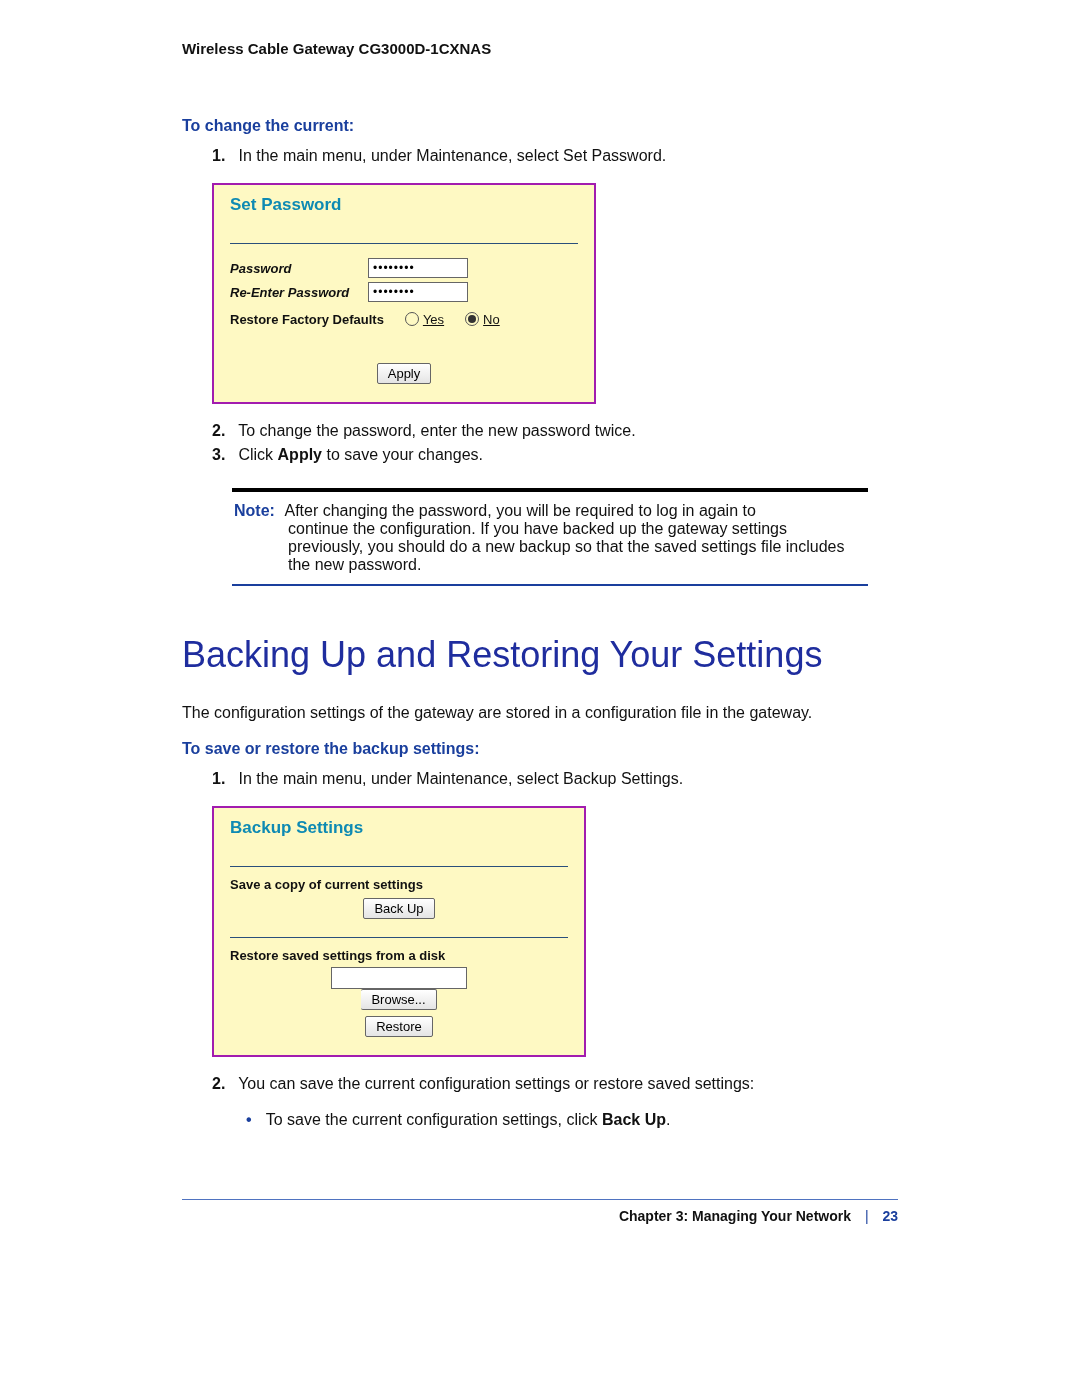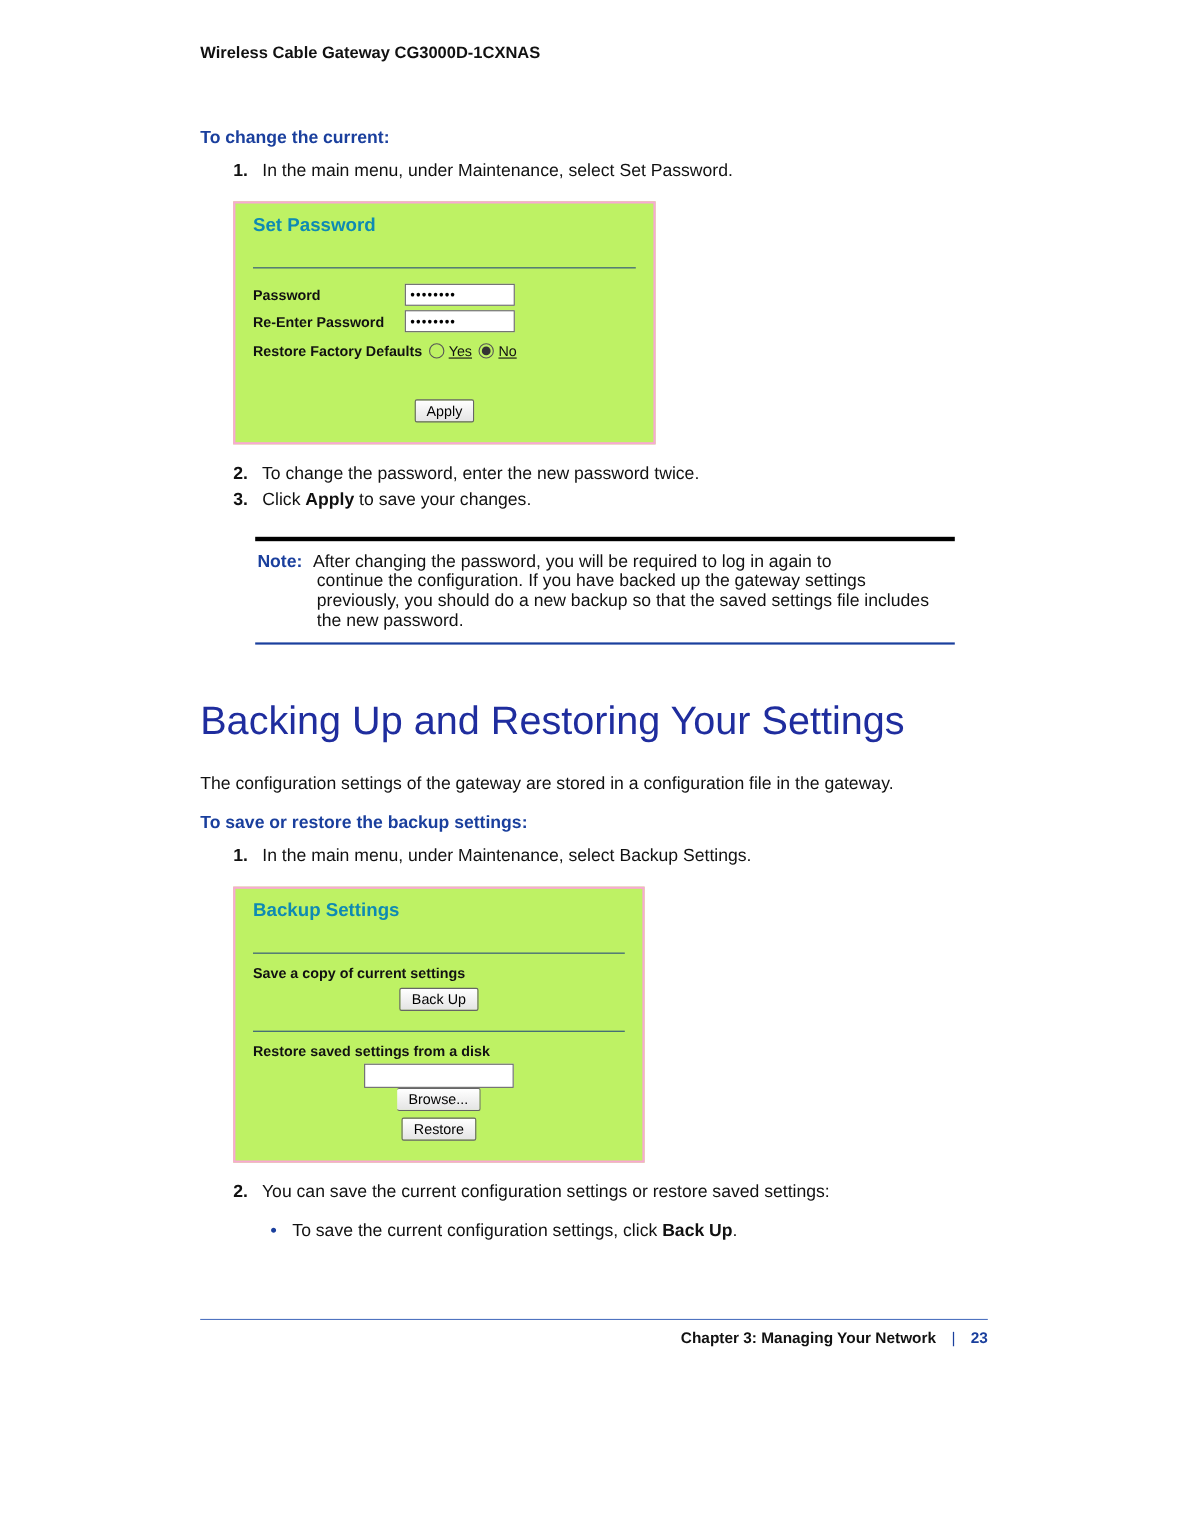--- a/index.html
+++ b/index.html
@@ -28,45 +28,45 @@
   }
   ol.steps {
     list-style: none;
     padding-left: 30px;
     margin: 0 0 18px 0;
   }
   ol.steps > li { margin-bottom: 6px; }
   .step-num { font-weight: bold; display:inline-block; width:22px; }
 
   .panel {
-    border: 2px solid #f9a8d4;
+    border: 2px solid #a21caf;
     margin: 14px 0 18px 30px;
-    background: #bef264;
+    background: #fef9c3;
   }
   .panel-inner { padding: 10px 16px 18px 16px; }
   .panel-title {
     color: #0e8ab3;
     font-weight: bold;
     font-size: 17px;
   }
   .hr-line {
     border: none;
     border-top: 1px solid #2a4f7b;
     margin: 28px 0 14px 0;
   }
   .field-row { display:flex; align-items:center; gap:10px; margin-top:4px; font-size:13px; font-weight:bold; }
-  .field-row .label { width:128px; }
+  .field-row .label { width:128px;font-style:italic; }
   .text-input {
     border:1px solid #666;
     height:18px; width:90px;
     font-family: inherit;
     font-size:12px; letter-spacing:1px;
     padding:0 4px;
   }
-  .radio-row { font-size:13px; font-weight:bold; display:flex; align-items:center; gap:6px; margin-top:10px;}
+  .radio-row { font-size:13px; font-weight:bold; display:flex; align-items:center; gap:21px; margin-top:10px;}
   .radio-opt { font-weight:normal; display:inline-flex; gap:4px;text-decoration:underline;}
   .radio-shape {
     width:12px;height:12px;border:1px solid #555;border-radius:50%;display:inline-block;position:relative;
   }
   .radio-shape.selected::after {
     content:"";position:absolute;inset:2px;border-radius:50%;background:#333;
   }
   .apply-block { text-align:center; margin-top:36px; }
   .ui-btn {
     font-size:13px;

